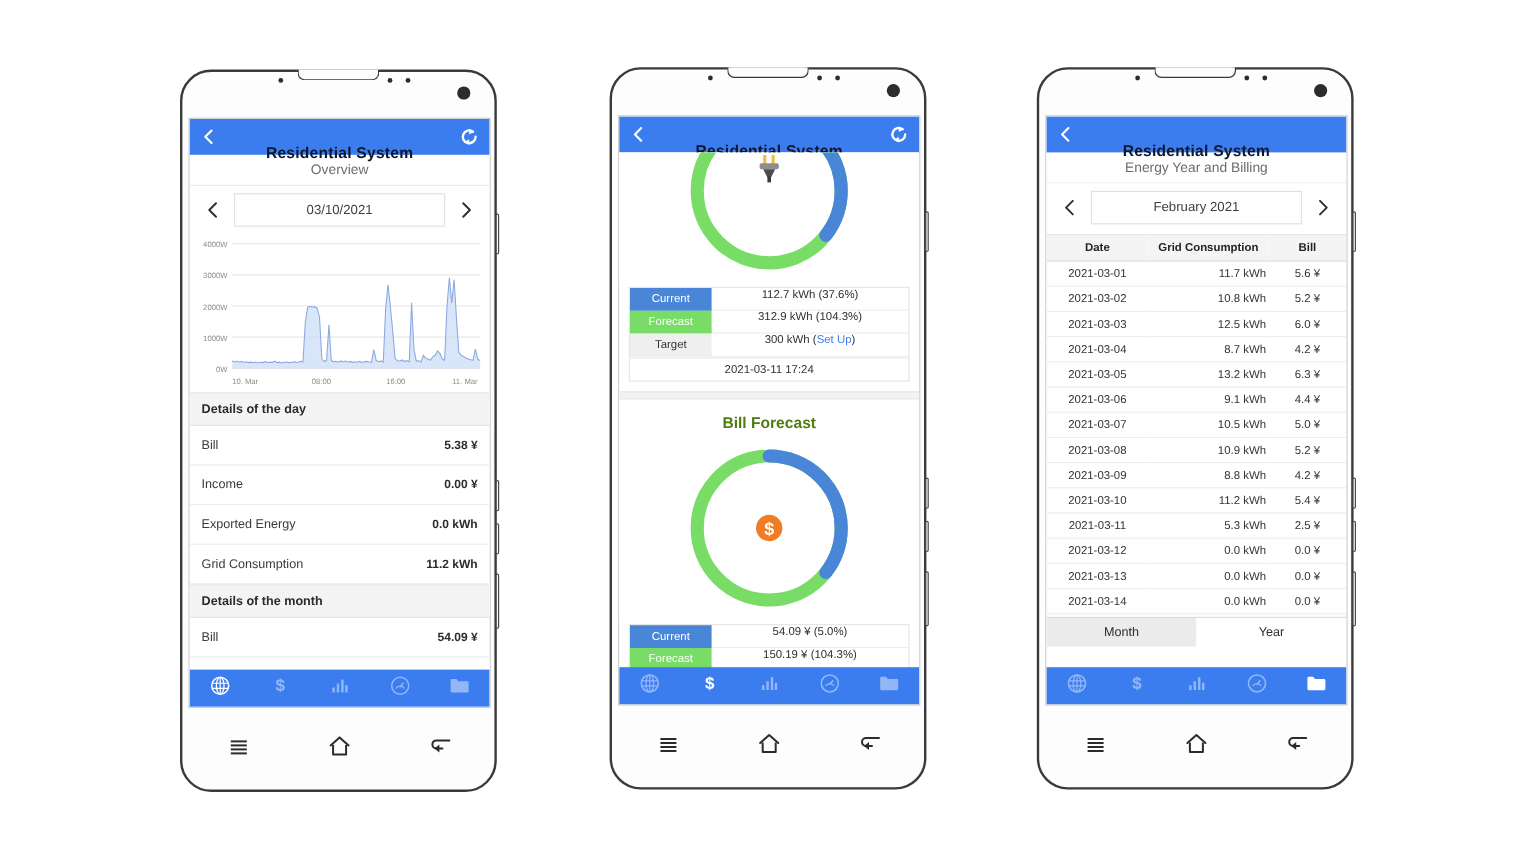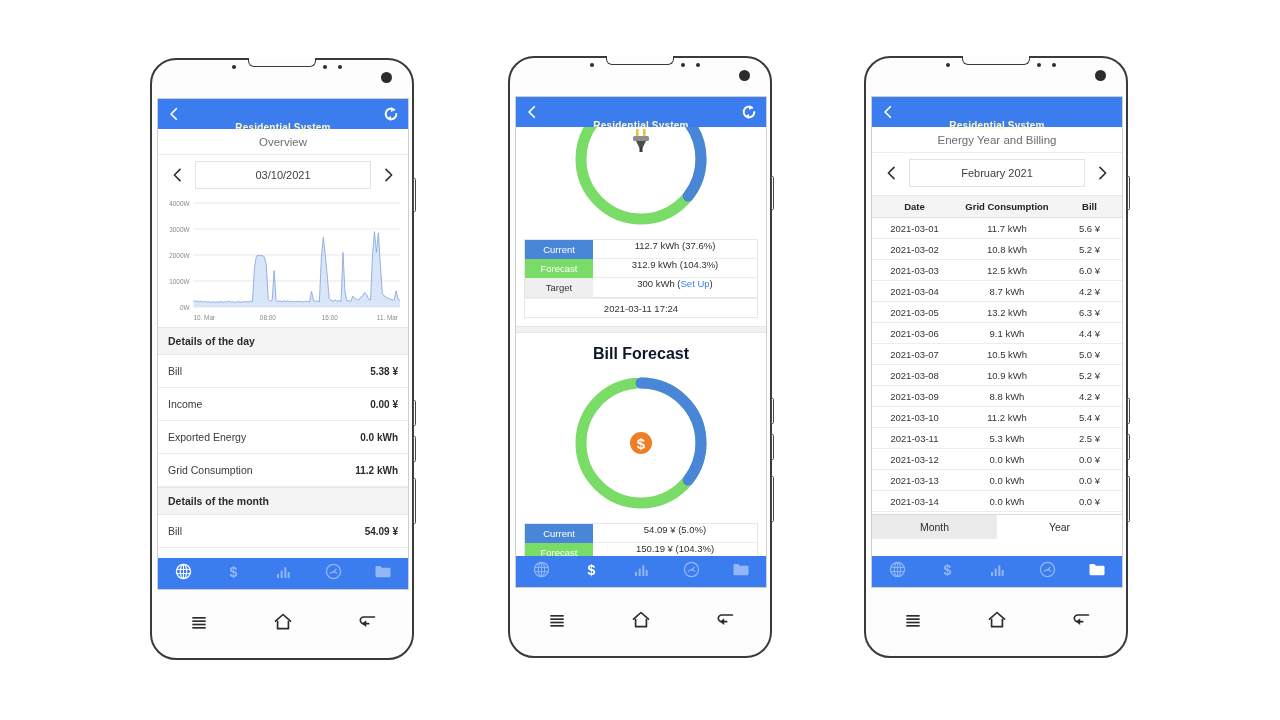--- a/index.html
+++ b/index.html
@@ -59,22 +59,22 @@
     border: 1px solid #cfcfcf;
     overflow: hidden;
   }
 
   
   .appbar {
     height: 30px; background: #3b7def;
     display: flex; align-items: center; position: relative;
   }
   .appbar .title {
-    flex: 1; text-align: center; color: #fef9c3;
-    font-size: 10px; font-weight: bold; letter-spacing: .2px; margin-top: 26px;
+    flex: 1; text-align: center; color: #0f172a;
+    font-size: 13px; font-weight: bold; letter-spacing: .2px; margin-top: 26px;
   }
   .ic-back {
     position: absolute; left: 9px; top: 50%; transform: translateY(-50%);
     width: 14px; height: 14px; cursor: pointer;
   }
   .ic-refresh {
     position: absolute; right: 9px; top: 50%; transform: translateY(-50%);
     width: 16px; height: 16px; cursor: pointer;
   }
 
@@ -109,21 +109,21 @@
   }
   .row {
     display: flex; align-items: center; justify-content: space-between;
     padding: 10px 10px; font-size: 10.5px; color: #3a3a3a;
     border-bottom: 1px solid #ededed;
   }
   .row .val { font-weight: bold; color: #2b2b2b; font-size: 10px; }
 
   
   .gauge-sec { background: #fff; text-align: center; }
-  .gauge-title { font-size: 16px; font-weight: bold; color: #0f172a; padding: 12px 0 4px; }
+  .gauge-title { font-size: 13px; font-weight: bold; color: #4d7c0f; padding: 12px 0 4px; }
   .gauge { display: block; margin: 0 auto; }
 
   .legend { margin: 4px 8px 0; border: 1px solid #e6e6e6; background: #fff; }
   .legend-row { display: flex; border-bottom: 1px solid #ededed; height: 19px; align-items: flex-start; }
   .legend-row:last-child { border-bottom: none; }
   .lg-key {
     width: 68px; text-align: center; font-size: 9.5px; color: #ffffff;
     line-height: 19px; height: 19px;
   }
   .lg-key.current { background: #4a86d8; }
@@ -139,21 +139,21 @@
   .tbl th {
     font-size: 9.5px; font-weight: bold; color: #232323;
     background: #f4f4f4; padding: 5px 2px;
     border-bottom: 1px solid #e0e0e0; border-top: 1px solid #e7e7e7;
   }
   .tbl td {
     font-size: 9.5px; color: #333; text-align: center;
     padding: 4.5px 2px; border-bottom: 1px solid #ededed;
   }
   .tbl td.c-date { width: 34%; }
-  .tbl td.c-grid { width: 40%; }
+  .tbl td.c-grid { width: 40%; text-align: right; }
   .tbl td.c-bill { width: 26%; }
   .tbl th.c-date { width: 34%; }
   .tbl th.c-grid { width: 40%; }
   .tbl th.c-bill { width: 26%; }
   .tbl-scroll { height: 344px; overflow: hidden; position: relative; }
 
   .seg {
     position: absolute; left: 0; bottom: 0; width: 100%;
     display: flex; border-top: 1px solid #dcdcdc;
   }

